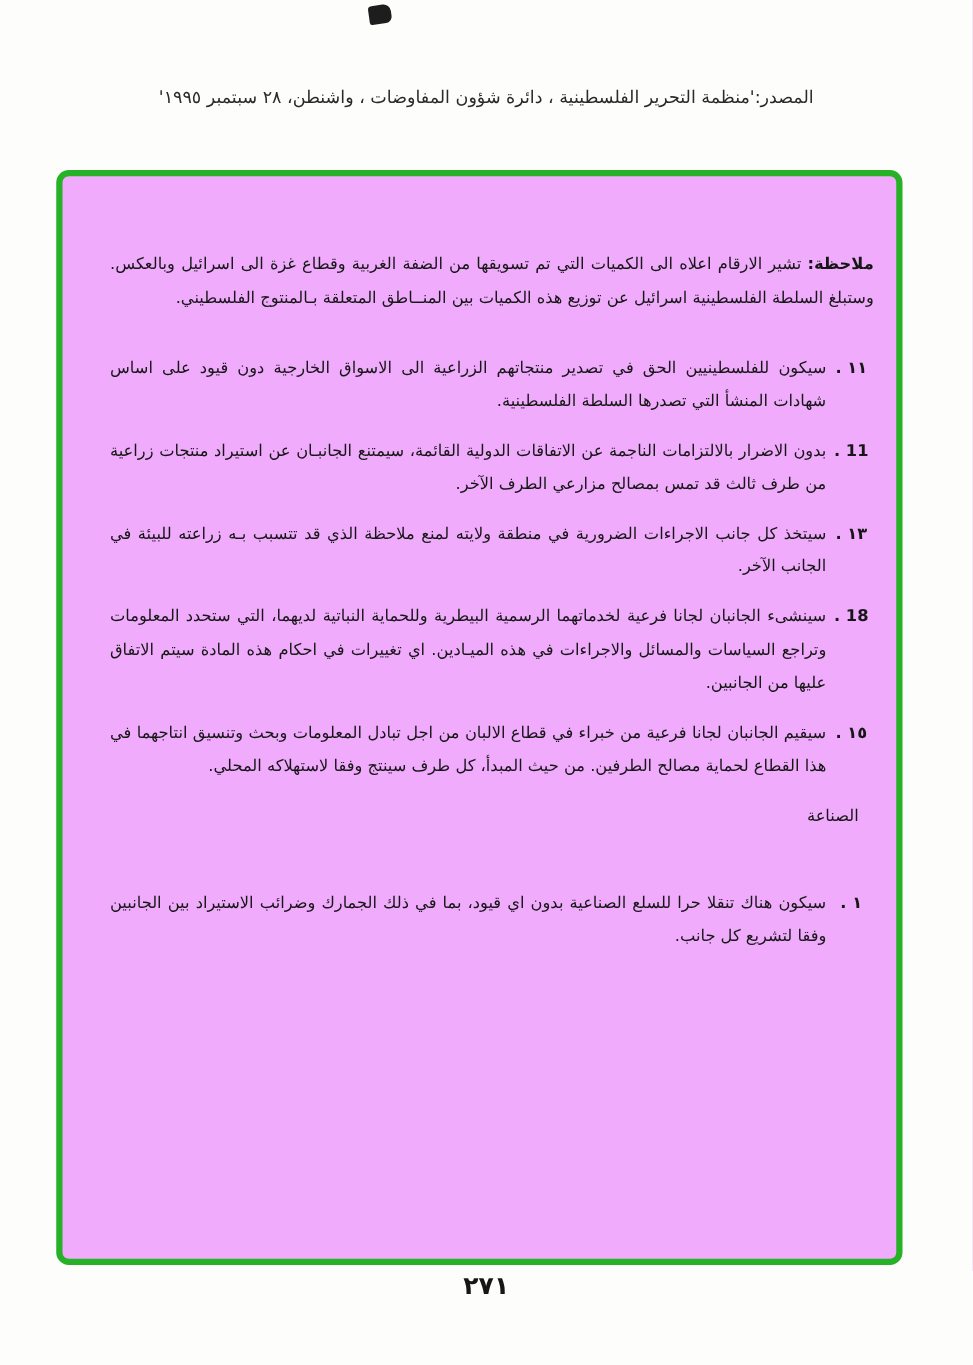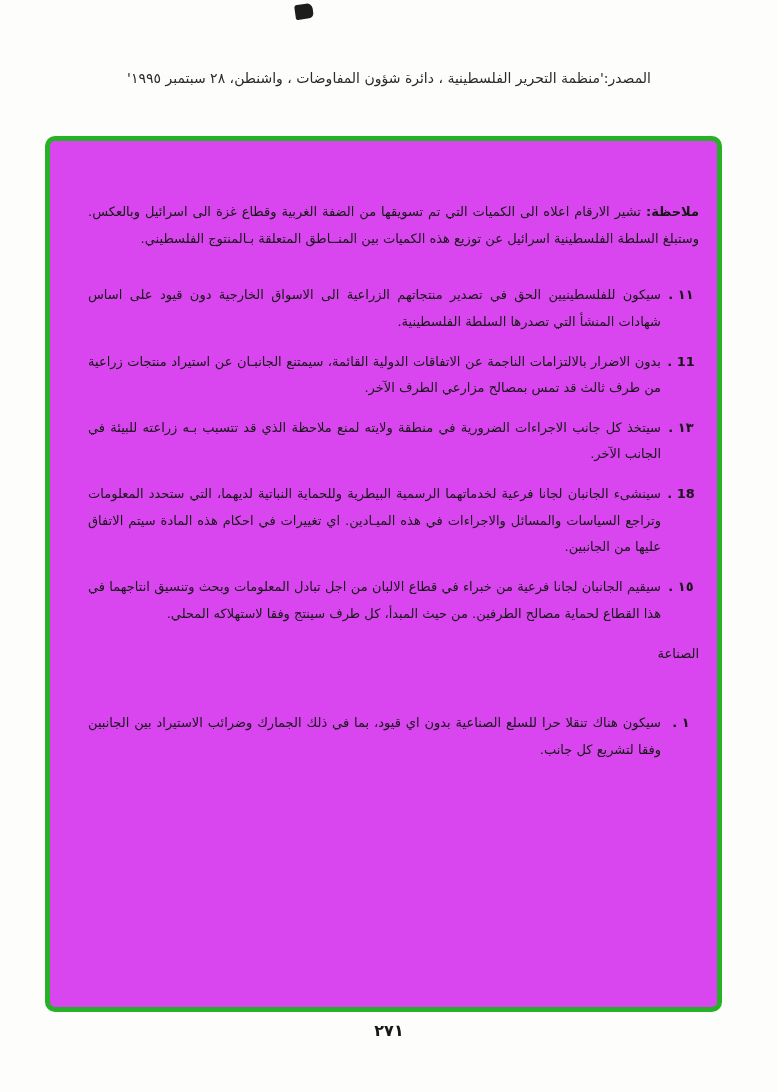--- a/index.html
+++ b/index.html
@@ -29,21 +29,21 @@
     font-size:11.5px;font-weight:bold;letter-spacing:0;
     padding:0 40px;line-height:1.5;
   }
   .doc-source{
     font-size:14px;margin-top:6px;color:#2a2a2a;
   }
   .frame{
     position:absolute;left:45px;top:136px;width:677px;height:876px;
     border:5px solid #27b127;border-radius:10px;
     box-sizing:border-box;
-    background:#d946ef;
+    background:#f0abfc;
   }
   .content{
     direction:rtl;
     padding:58px 18px 0 38px;
     font-size:13px;line-height:2.05;
     text-align:justify;
   }
   .note{margin:0 0 30px 0;}
   .note b{font-weight:bold;}
   .item{
@@ -57,29 +57,29 @@
   }
   .item .text{
     flex:1;
     padding-right:2px;
   }
   .section-heading{
     font-weight:bold;font-size:14px;
     margin:58px 0 0 0;
   }
   .section-subheading{
-    font-size:13px;margin:14px 0 0 0;
+    font-size:13px;margin:14px 12px 0 0;
   }
   .section-items{margin-top:42px;}
   footer{
     position:absolute;bottom:52px;left:0;right:0;
     text-align:center;
   }
   .page-number{
-    font-size:16px;font-weight:bold;
+    font-size:20px;font-weight:bold;
   }
 </style>
 </head>
 <body>
 
 <div class="page">
 
   <div class="artifact"></div>
 
   <header>

